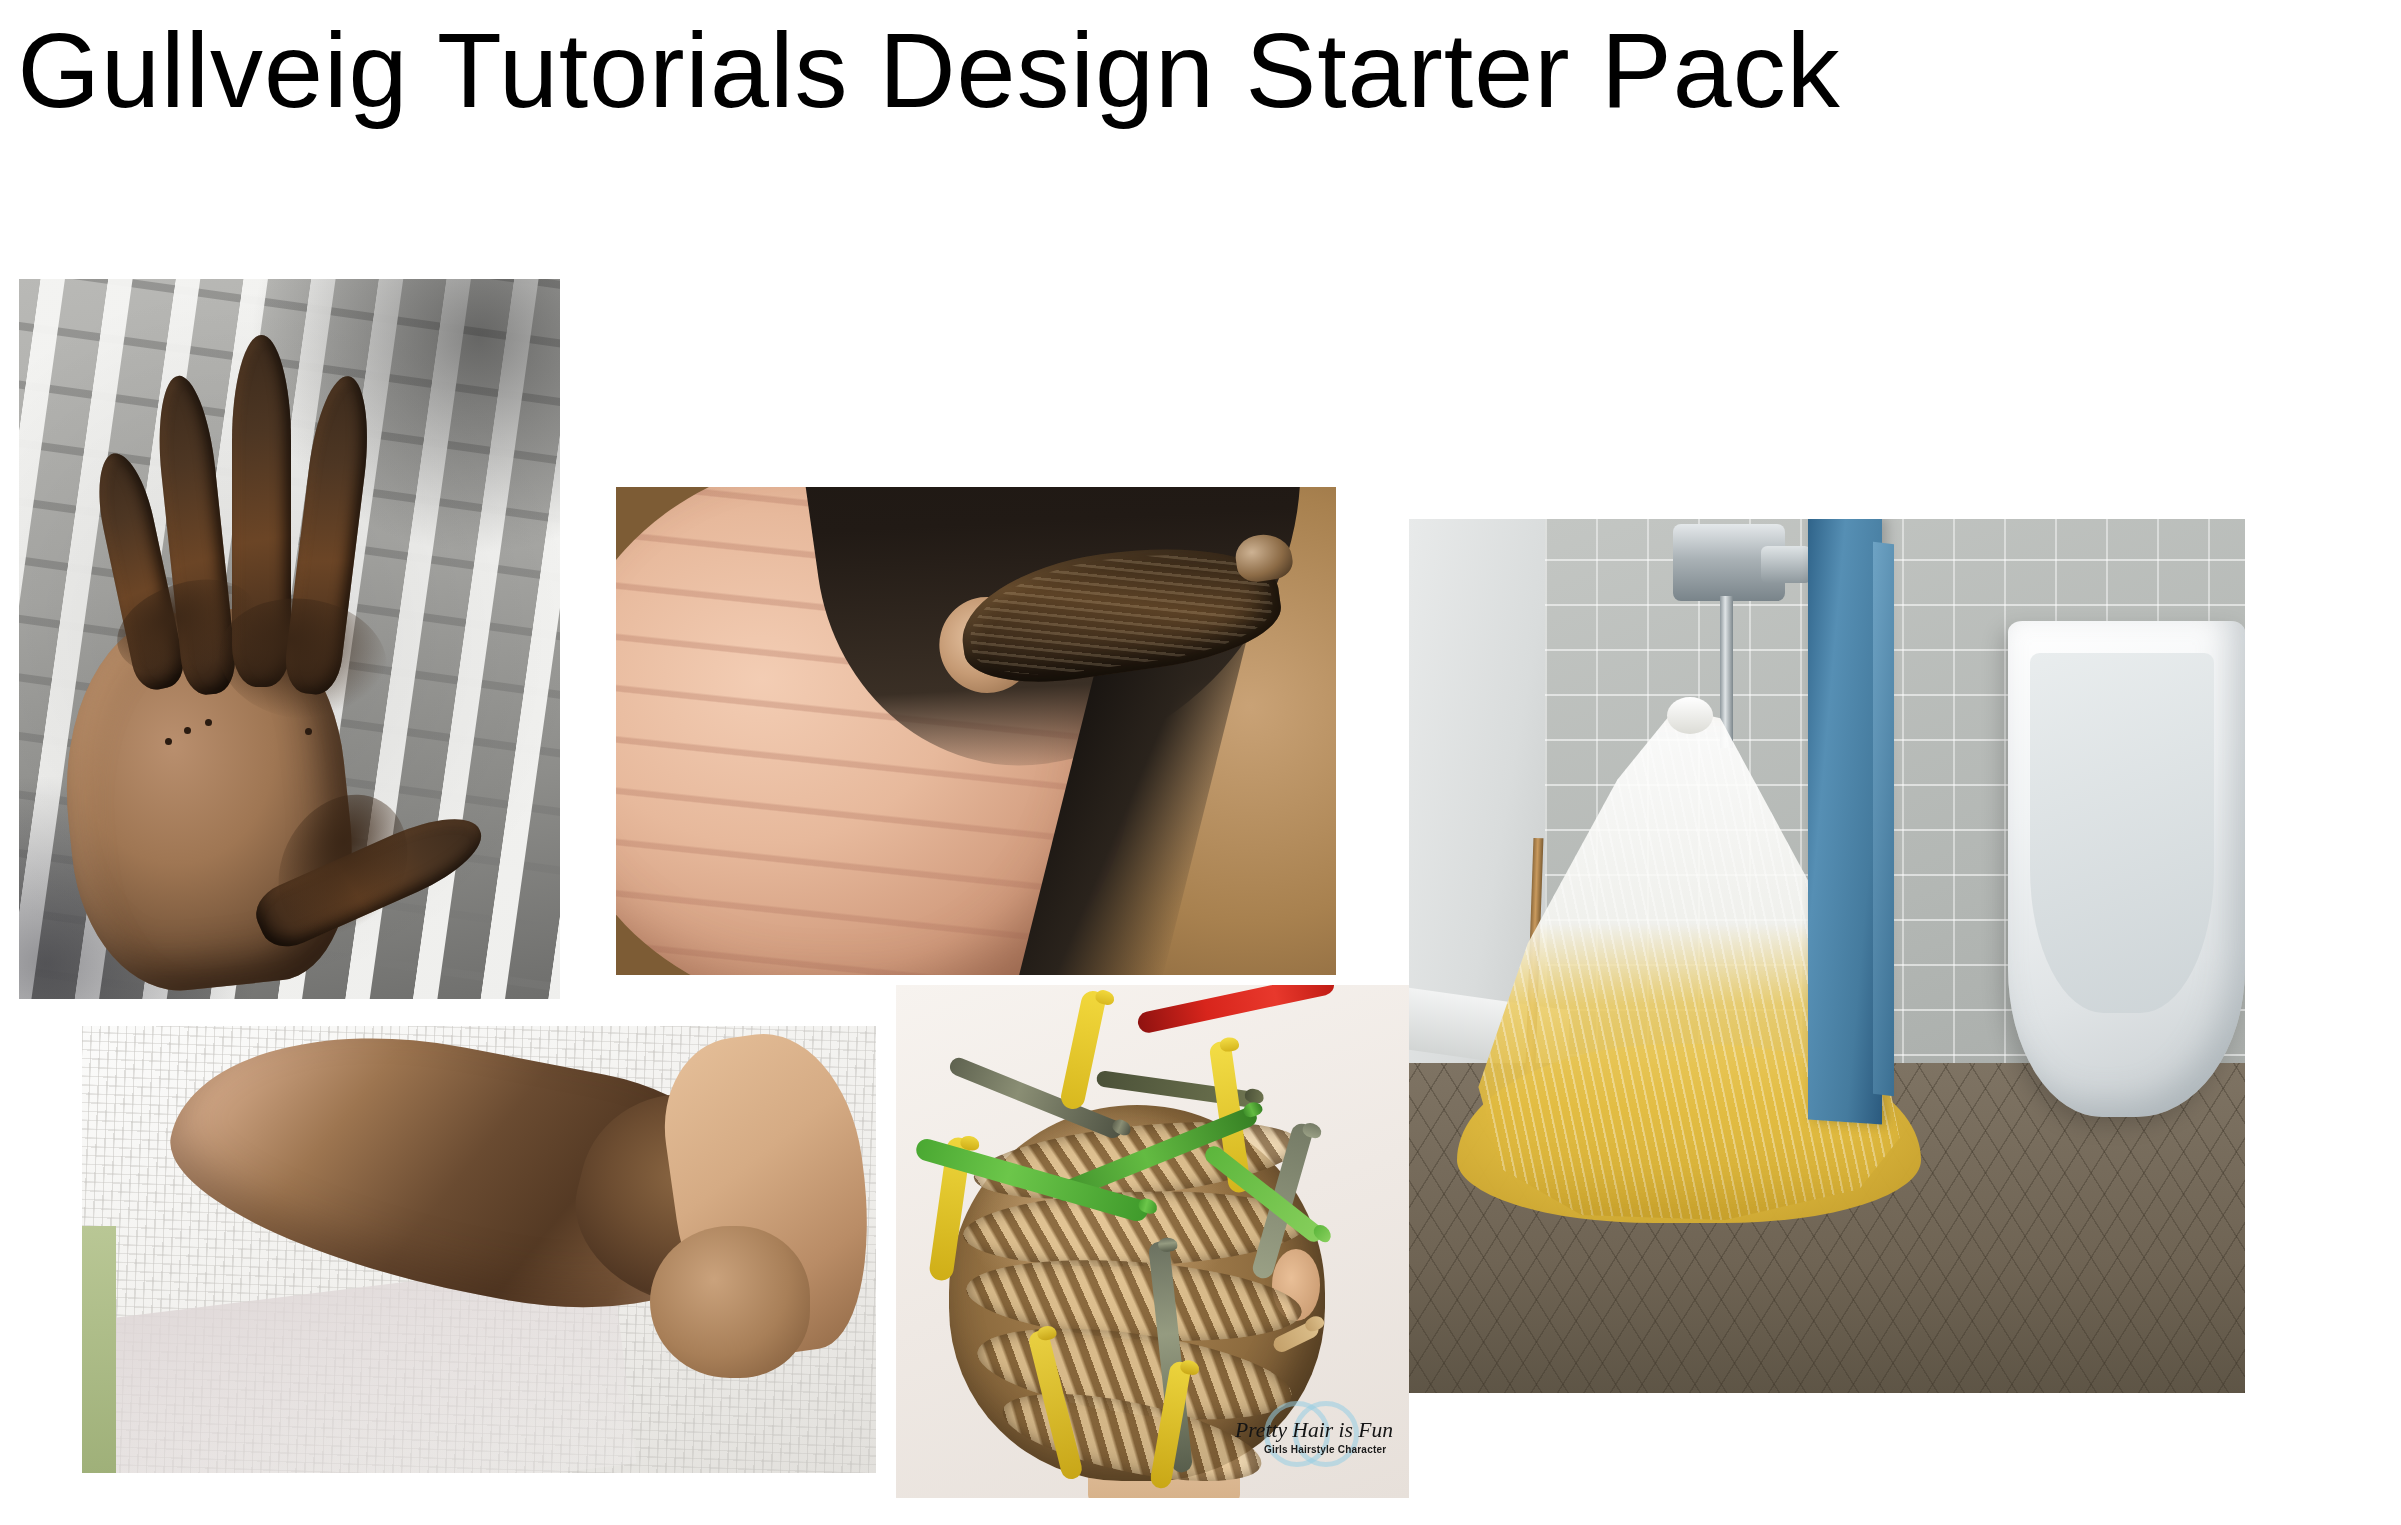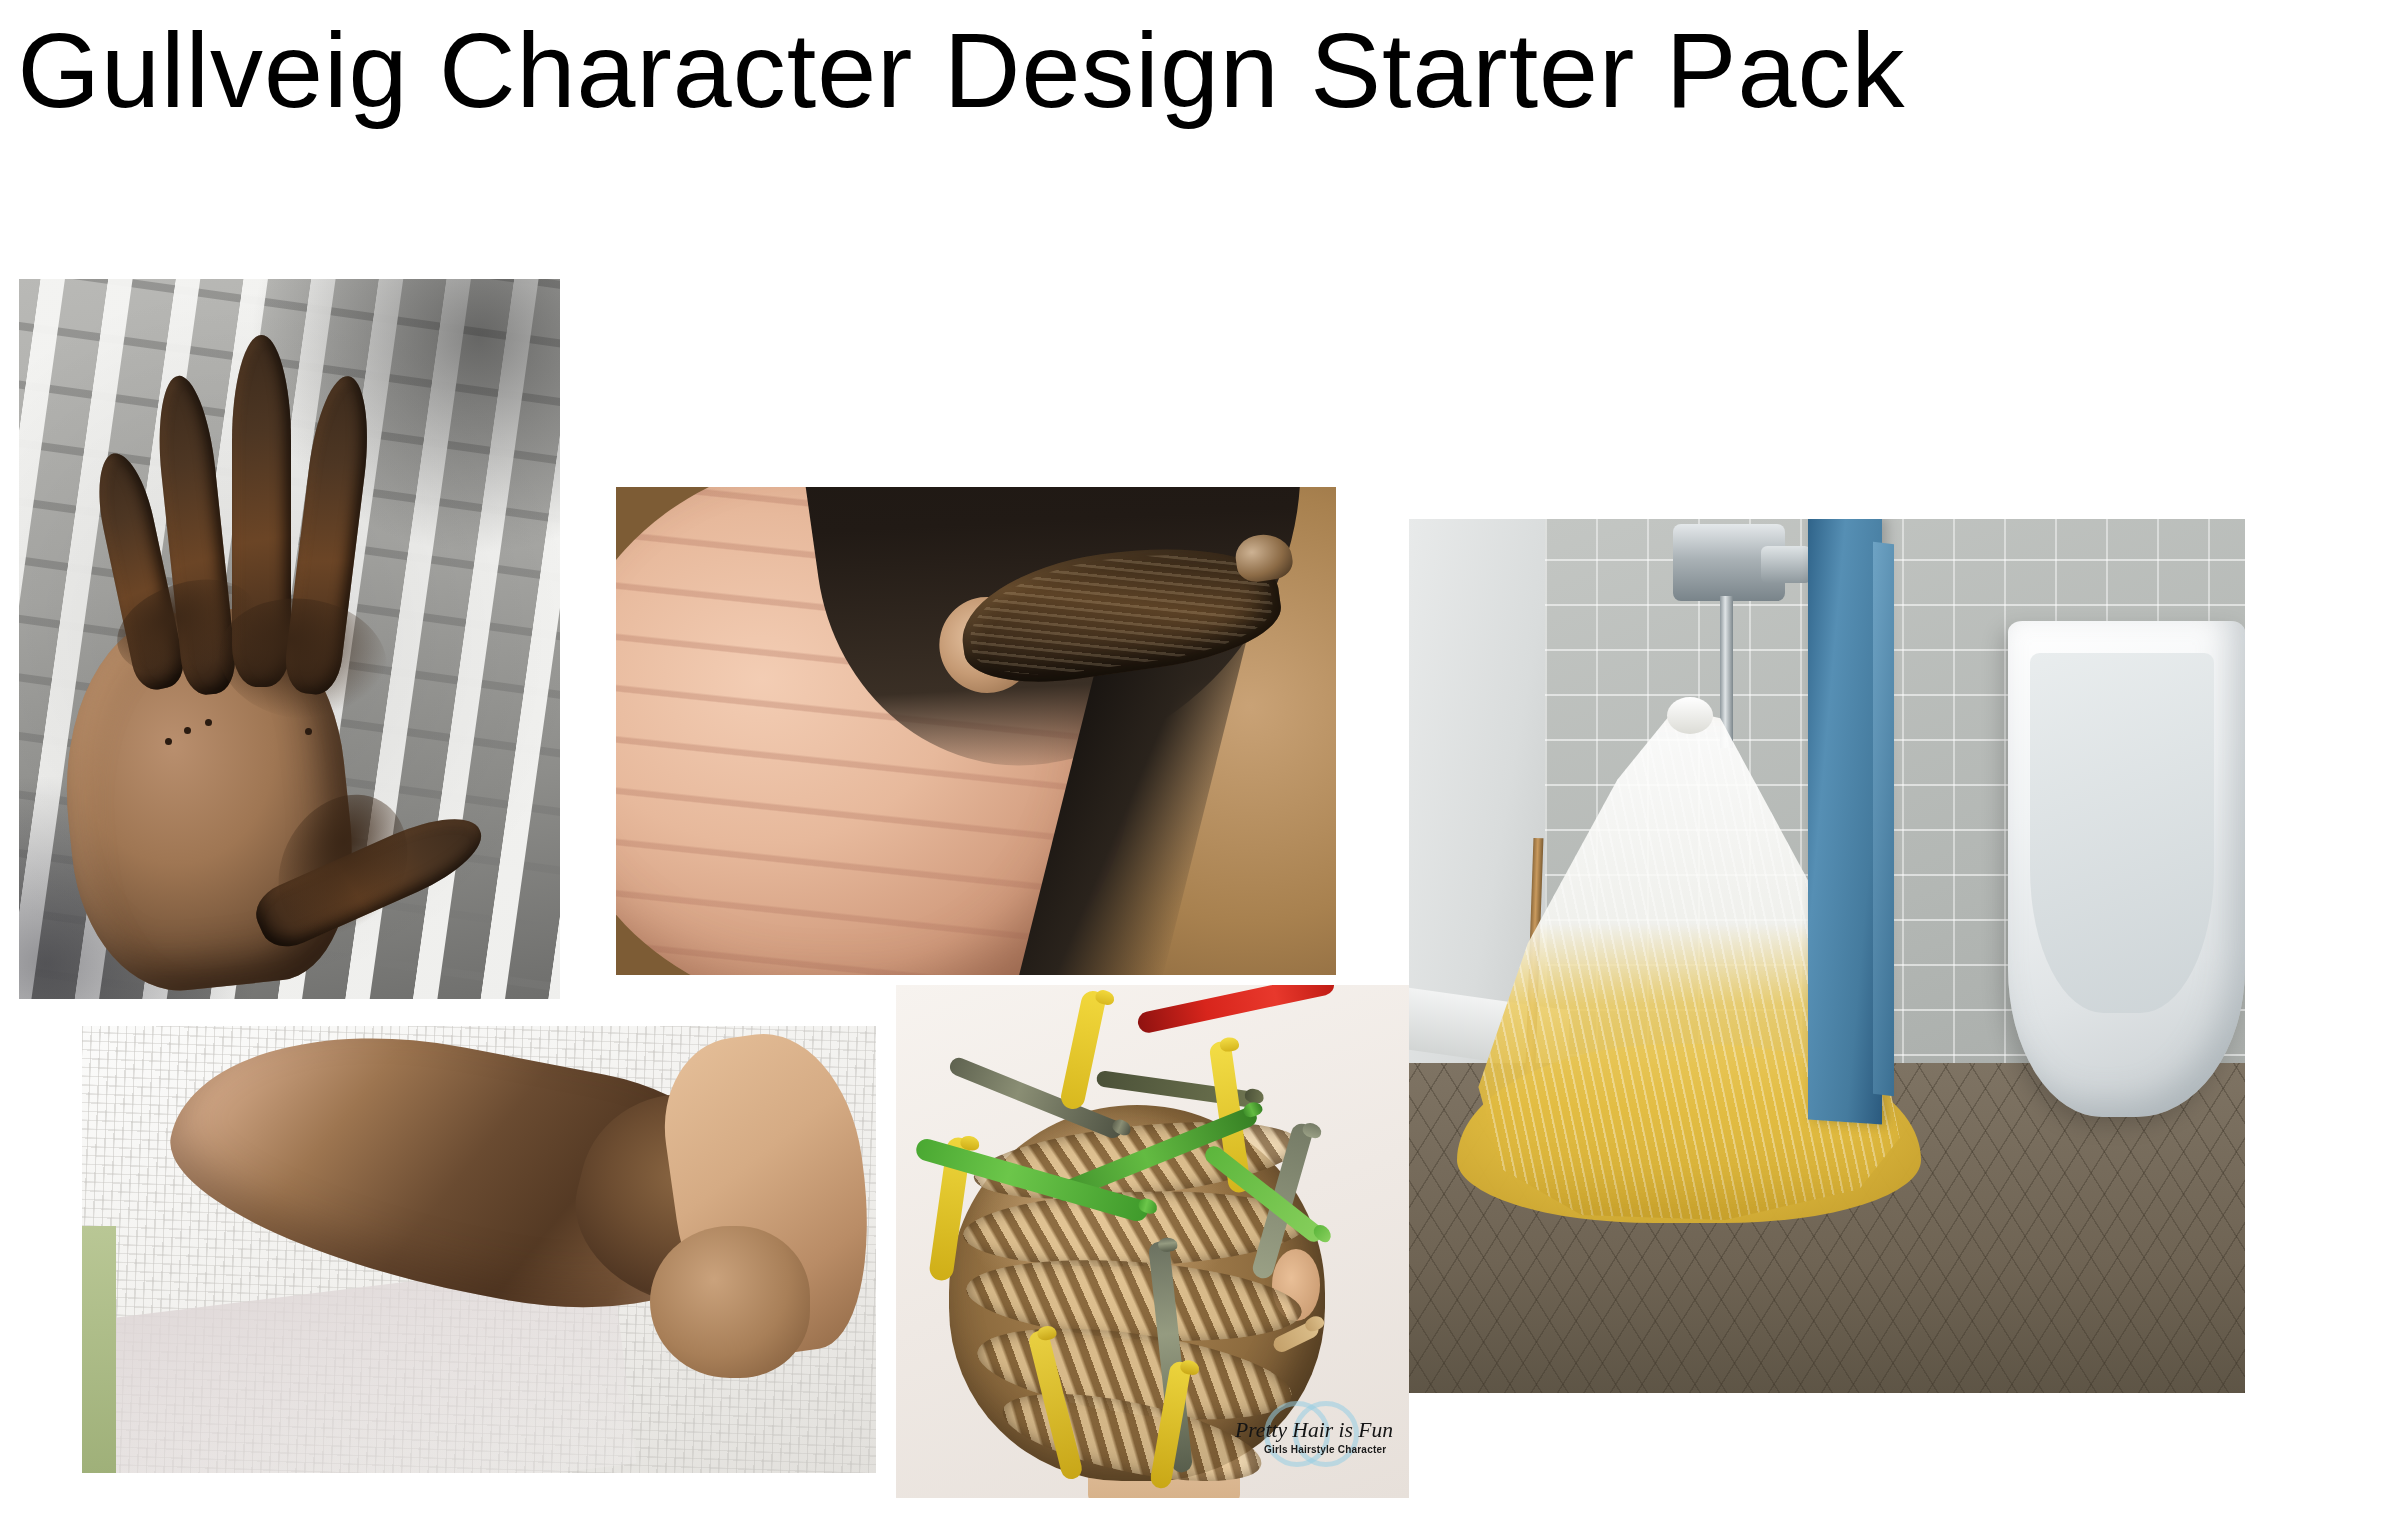--- a/index.html
+++ b/index.html
@@ -336,21 +336,21 @@
     font-size:21.6px;color:#141414;white-space:nowrap;}
   #wm .wmsub{position:absolute;left:29px;top:40px;width:136px;
     font-family:"Liberation Sans","DejaVu Sans",sans-serif;font-weight:bold;
     font-size:10px;color:#1a1a1a;letter-spacing:0.2px;white-space:nowrap;}
 </style>
 </head>
 <body>
 
 <div id="canvas">
 
-  <div id="title">Gullveig Character Design Starter Pack</div>
+  <div id="title">Gullveig Tutorials Design Starter Pack</div>
 
   <div class="panel" id="p-hand" style="left: 19px; top: 279px; width: 541px; height: 720px;">
     <div class="layer sheet"></div>
     <div class="layer sheetdark"></div>
     <div class="palm"></div>
     <div class="finger" id="f1"></div>
     <div class="finger" id="f2"></div>
     <div class="finger" id="f3"></div>
     <div class="finger" id="f4"></div>
     <div class="finger" id="f5"></div>

